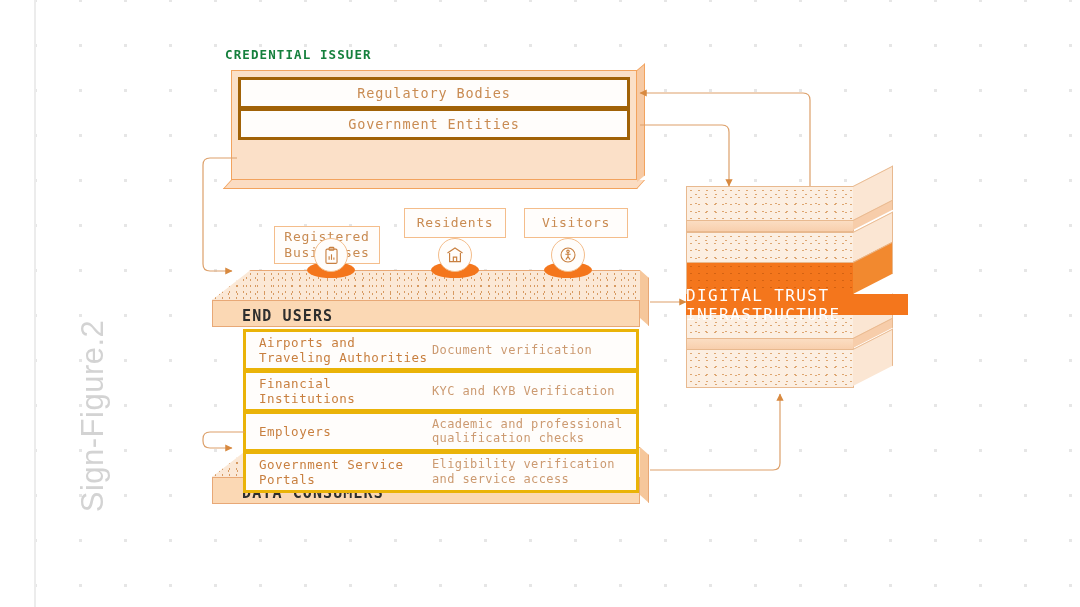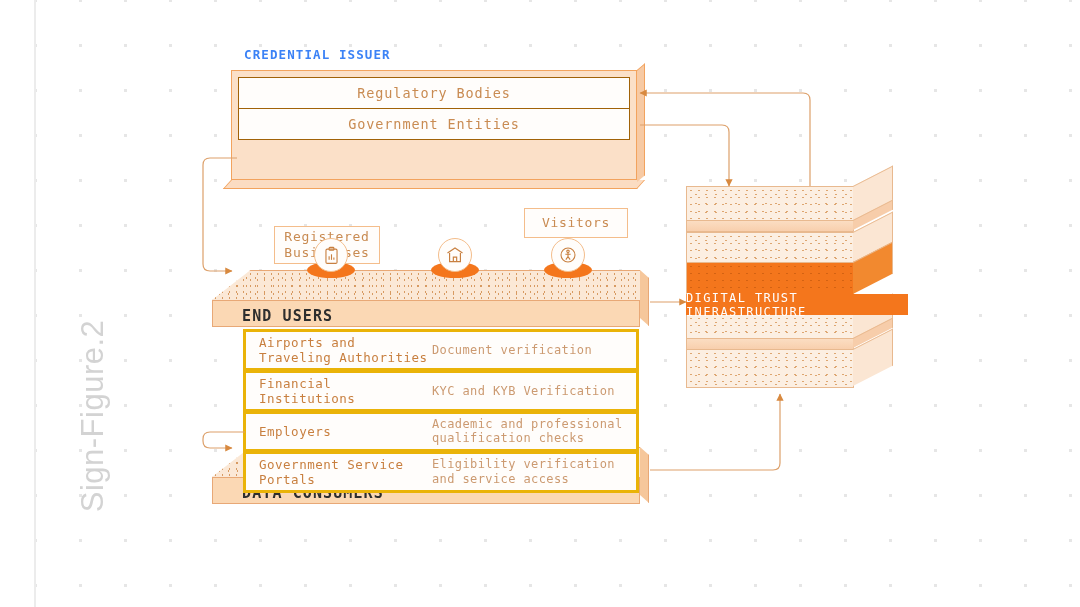--- a/index.html
+++ b/index.html
@@ -40,23 +40,23 @@
     text-align: center;
   }
 
   #stage { position: absolute; inset: 0; z-index: 3; }
 
   
   #wires { position: absolute; inset: 0; z-index: 4; pointer-events: none; }
 
   
   #ci-label {
-    position: absolute; left: 244px; top: 47px;
+    position: absolute; left: 225px; top: 47px;
     font-size: 12.5px; letter-spacing: 1.1px; font-weight: 700;
-    color: #3b82f6;
+    color: #15803d;
     z-index: 7;
   }
   #ci-outer {
     position: absolute; left: 231px; top: 70px;
     width: 406px; height: 110px;
     background: #fbe0c8;
     border: 1px solid #f2a35e;
     z-index: 6;
   }
   #ci-shadow-bottom {
@@ -81,21 +81,21 @@
     z-index: 5;
   }
   #ci-inner {
     position: absolute; left: 238px; top: 77px;
     width: 392px; height: 96px;
     z-index: 7;
   }
   .ci-row {
     height: 32px;
     background: #fffdfb;
-    border: 1px solid #a16207;
+    border: 3px solid #a16207;
     display: flex; align-items: center; justify-content: center;
     font-size: 13.5px; letter-spacing: 0.9px;
     color: #c98b52;
     margin-bottom: -1px;
   }
 
   
   .user-card {
     position: absolute;
     background: #fffdfb;
@@ -232,21 +232,21 @@
     background:
       radial-gradient(rgba(150,60,0,.35) 0.7px, transparent 0.8px) 0 0/8px 7px,
       #f4761c;
   }
   .dti-hot .dti-side { background: #f2892f; }
   #dti-label {
     position: absolute; left: 0; top: 108px;
     width: 222px; height: 21px;
     background: #f4761c;
     display: flex; align-items: center; justify-content: center;
-    font-size: 12px; letter-spacing: 1.4px;
+    font-size: 16px; letter-spacing: 1.4px;
     color: #ffffff;
     z-index: 8;
   }
 </style>
 </head>
 <body>
 
 <div id="bg-grid"></div>
 <div id="left-rule"></div>
 <div id="watermark">Sign-Figure.2</div>
@@ -256,20 +256,21 @@
   <div id="ci-label">CREDENTIAL ISSUER</div>
   <div id="ci-shadow-bottom"></div>
   <div id="ci-shadow-right"></div>
   <div id="ci-outer"></div>
   <div id="ci-inner">
     <div class="ci-row">Regulatory Bodies</div>
     <div class="ci-row">Government Entities</div>
   </div>
 
   <div class="user-card" id="card-registered">Registered Businesses</div>
+  <div class="user-card" id="card-residents">Residents</div>
   <div class="user-card" id="card-visitors">Visitors</div>
 
   <div class="user-blob" id="blob-registered"></div>
   <div class="user-blob" id="blob-residents"></div>
   <div class="user-blob" id="blob-visitors"></div>
 
   <div class="user-icon" id="icon-registered">
     <svg width="19" height="19" viewBox="0 0 24 24" fill="none" stroke="#c87f3f" stroke-width="1.4">
       <rect x="5" y="4" width="14" height="18" rx="1.6"></rect>
       <rect x="9" y="1.8" width="6" height="3.6" rx="1"></rect>

